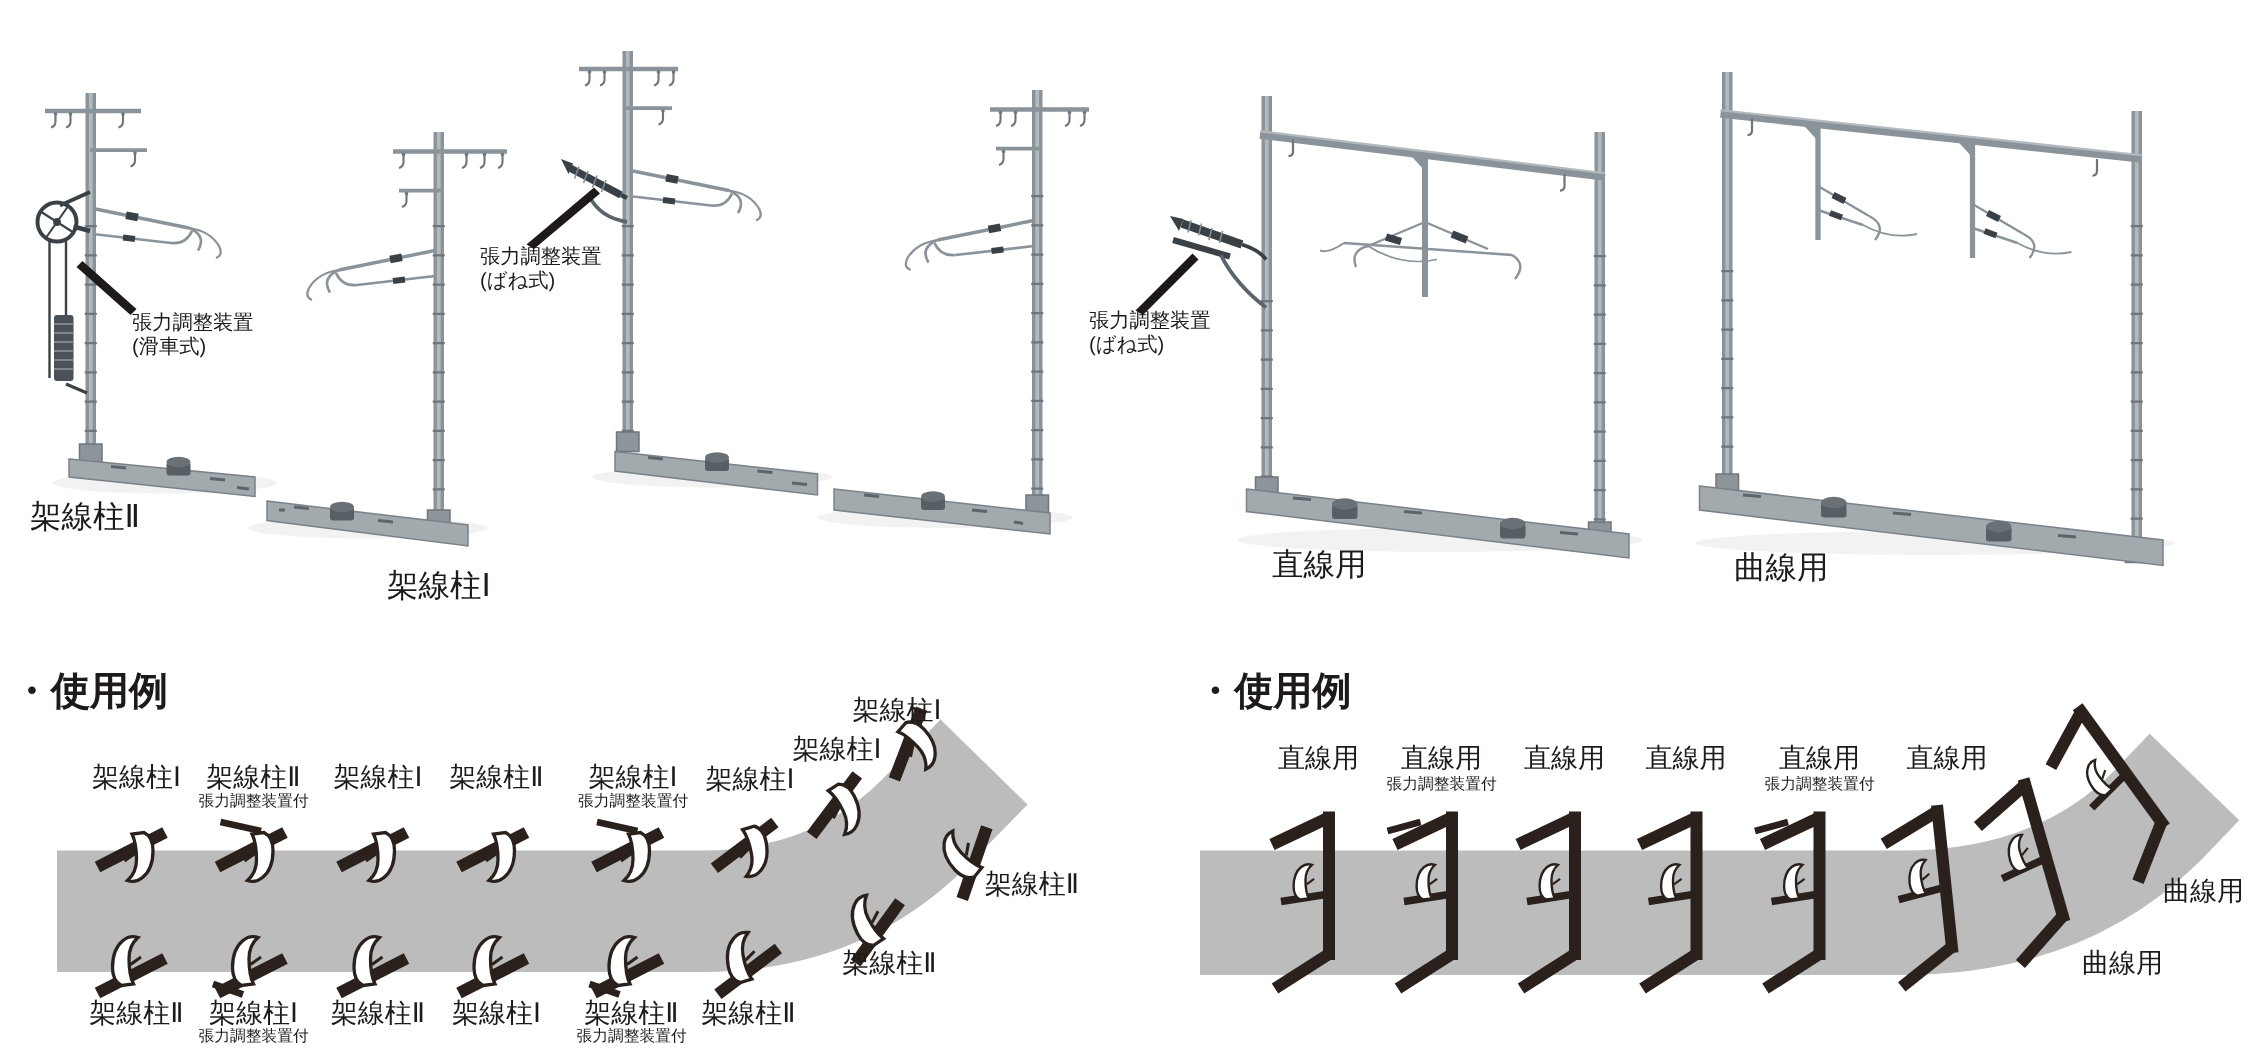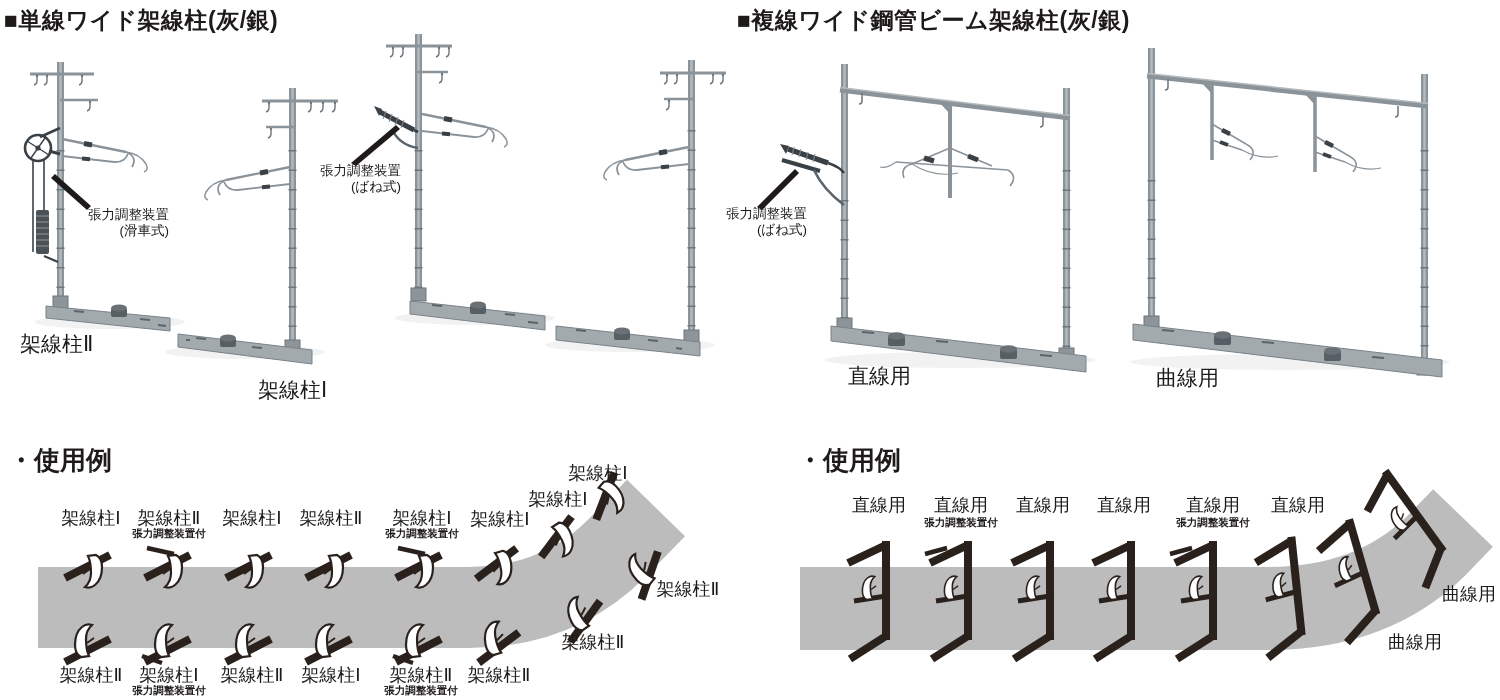--- a/index.html
+++ b/index.html
@@ -3,22 +3,22 @@
 <meta charset="utf-8">
 <style>
   html,body{margin:0;padding:0;background:#fff;}
   #stage{position:relative;width:1500px;height:700px;background:#ffffff;overflow:hidden;
          font-family:"Liberation Sans","DejaVu Sans",sans-serif;color:#1d1a19;}
   .abs{position:absolute;white-space:nowrap;}
   .title{font-size:23px;font-weight:600;letter-spacing:0.5px;}
   .utitle{font-size:26px;font-weight:700;}
   .plabel{font-size:21px;}
   .lbl{font-size:18px;transform:translateX(-50%);}
-  .sub{font-size:10.5px;transform:translateX(-50%);font-weight:bold;}
-  .ann{font-size:13.5px;line-height:1.2;text-align:right;}
+  .sub{font-size:10.5px;transform:translateX(-50%);}
+  .ann{font-size:13.5px;line-height:1.2;}
   svg{position:absolute;left:0;top:0;}
 </style>
 </head>
 <body>
 
 <div id="stage">
 
 <svg width="1500" height="700" viewBox="0 0 1500 700">
   <defs>
     <g id="hookDown">
@@ -316,22 +316,20 @@
     <use href="#symGT" transform="translate(953,604)"></use>
     <use href="#symG" transform="translate(1035,604)"></use>
     <use href="#symG" transform="translate(1116,604)"></use>
     <use href="#symGT" transform="translate(1198,604)"></use>
     <use href="#symG" transform="translate(1283,601) rotate(-6)"></use>
     <use href="#symG" transform="translate(1352,584) rotate(-16)"></use>
     <use href="#symG" transform="translate(1410,531) rotate(-36)"></use>
   </g>
 </svg>
 
-  <div class="abs title" style="left:4px;top:5px">■単線ワイド架線柱(灰/銀)</div>
-  <div class="abs title" style="left:737px;top:5px">■複線ワイド鋼管ビーム架線柱(灰/銀)</div>
 
   <div class="abs ann" style="left:88px;top:207px">
     <div>張力調整装置</div>
     <div>(滑車式)</div>
   </div>
   <div class="abs ann" style="left:320px;top:163px">
     <div>張力調整装置</div>
     <div>(ばね式)</div>
   </div>
   <div class="abs ann" style="left:726px;top:206px">

